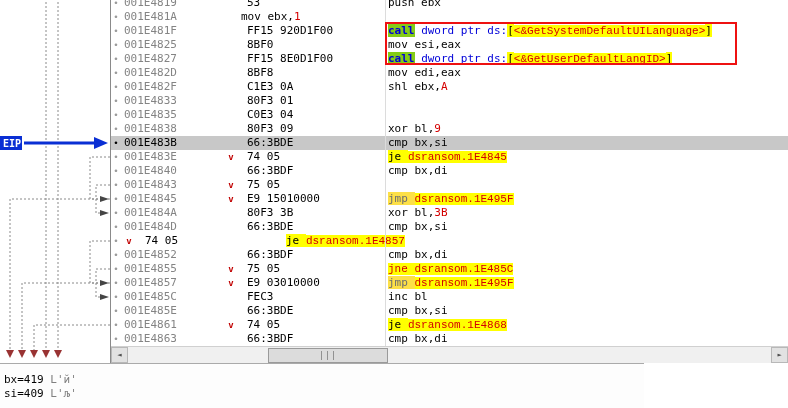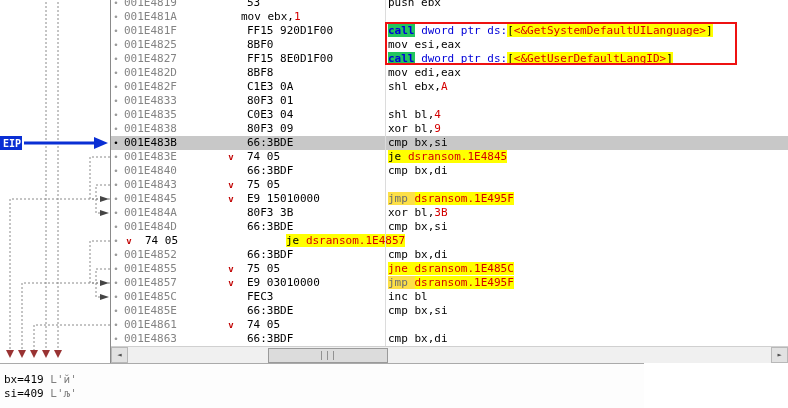--- a/index.html
+++ b/index.html
@@ -25,24 +25,24 @@
   .selected .dot { color:#000; }
   .addr { width:102px; padding-left:3px; color:#848484; }
   .selected .addr { color:#000; }
   .jmpcol { width:16px; text-align:center; color:#c00000; font-size:9px; font-weight:bold; }
   .bytes { width:147px; padding-left:8px; color:#000; }
   .instr { flex:1 1 auto; padding-left:2px; color:#000; }
 
   .tk-k    { color:#000000; }
   .tk-gray { color:#808080; }
   .tk-imm  { color:#d40000; }
-  .tk-call { color:#0000d8; background:#22c55e; font-weight:bold; }
+  .tk-call { color:#0000d8; background:#84cc16; font-weight:bold; }
   .tk-blue { color:#0000d8; }
   .tk-ybk  { color:#000000; background:#ffff00; }
-  .tk-yred { color:#d40000; background:#ffff00; }
+  .tk-yred { color:#d40000; background:#ffff00;font-family:Liberation Mono, monospace; }
   .tk-ygray{ color:#6e6e6e; background:#fde047; }
 
   
   .annotation { position:absolute; border:2px solid #ee1111; background:transparent; pointer-events:none; }
   #box-calls { left:385px; top:22px; width:352px; height:43px; }
   #box-registers { left:1px; top:370px; width:87px; height:35px; }
 
   
   #hscroll { position:absolute; left:111px; top:346px; width:677px; height:17px;
              background:#f0f0f0; border-top:1px solid #d0d0d0; display:flex; align-items:stretch; }
@@ -105,36 +105,36 @@
 <div id="rows-clip">
   <div id="rows">
       <div class="row"><span class="cell dot">•</span><span class="cell addr">001E4819</span><span class="cell jmpcol"></span><span class="cell bytes">53</span><span class="cell instr"><span class="tk-k">push ebx</span></span></div>
       <div class="row"><span class="cell dot">•</span><span class="cell addr">001E481A</span><span class="cell jmpcol"></span><span class="cell instr"><span class="tk-k">mov ebx,</span><span class="tk-imm">1</span></span></div>
       <div class="row"><span class="cell dot">•</span><span class="cell addr">001E481F</span><span class="cell jmpcol"></span><span class="cell bytes">FF15 920D1F00</span><span class="cell instr"><span class="tk-call">call</span><span class="tk-k"> </span><span class="tk-blue">dword ptr </span><span class="tk-blue">ds:</span><span class="tk-ybk">[</span><span class="tk-yred">&lt;&amp;GetSystemDefaultUILanguage&gt;</span><span class="tk-ybk">]</span></span></div>
       <div class="row"><span class="cell dot">•</span><span class="cell addr">001E4825</span><span class="cell jmpcol"></span><span class="cell bytes">8BF0</span><span class="cell instr"><span class="tk-k">mov esi,eax</span></span></div>
       <div class="row"><span class="cell dot">•</span><span class="cell addr">001E4827</span><span class="cell jmpcol"></span><span class="cell bytes">FF15 8E0D1F00</span><span class="cell instr"><span class="tk-call">call</span><span class="tk-k"> </span><span class="tk-blue">dword ptr </span><span class="tk-blue">ds:</span><span class="tk-ybk">[</span><span class="tk-yred">&lt;&amp;GetUserDefaultLangID&gt;</span><span class="tk-ybk">]</span></span></div>
       <div class="row"><span class="cell dot">•</span><span class="cell addr">001E482D</span><span class="cell jmpcol"></span><span class="cell bytes">8BF8</span><span class="cell instr"><span class="tk-k">mov edi,eax</span></span></div>
       <div class="row"><span class="cell dot">•</span><span class="cell addr">001E482F</span><span class="cell jmpcol"></span><span class="cell bytes">C1E3 0A</span><span class="cell instr"><span class="tk-k">shl ebx,</span><span class="tk-imm">A</span></span></div>
       <div class="row"><span class="cell dot">•</span><span class="cell addr">001E4833</span><span class="cell jmpcol"></span><span class="cell bytes">80F3 01</span></div>
-      <div class="row"><span class="cell dot">•</span><span class="cell addr">001E4835</span><span class="cell jmpcol"></span><span class="cell bytes">C0E3 04</span><span class="cell instr"><span class="tk-k">shl bl,</span><span class="tk-imm">4</span></span></div>
+      <div class="row"><span class="cell dot">•</span><span class="cell addr">001E4835</span><span class="cell jmpcol"></span><span class="cell bytes">C0E3 04</span></div>
       <div class="row"><span class="cell dot">•</span><span class="cell addr">001E4838</span><span class="cell jmpcol"></span><span class="cell bytes">80F3 09</span><span class="cell instr"><span class="tk-k">xor bl,</span><span class="tk-imm">9</span></span></div>
       <div class="row selected"><span class="cell dot">•</span><span class="cell addr">001E483B</span><span class="cell jmpcol"></span><span class="cell bytes">66:3BDE</span><span class="cell instr"><span class="tk-k">cmp bx,si</span></span></div>
       <div class="row"><span class="cell dot">•</span><span class="cell addr">001E483E</span><span class="cell jmpcol">v</span><span class="cell bytes">74 05</span><span class="cell instr"><span class="tk-ybk">je </span><span class="tk-yred">dsransom.1E4845</span></span></div>
       <div class="row"><span class="cell dot">•</span><span class="cell addr">001E4840</span><span class="cell jmpcol"></span><span class="cell bytes">66:3BDF</span><span class="cell instr"><span class="tk-k">cmp bx,di</span></span></div>
       <div class="row"><span class="cell dot">•</span><span class="cell addr">001E4843</span><span class="cell jmpcol">v</span><span class="cell bytes">75 05</span></div>
       <div class="row"><span class="cell dot">•</span><span class="cell addr">001E4845</span><span class="cell jmpcol">v</span><span class="cell bytes">E9 15010000</span><span class="cell instr"><span class="tk-ygray">jmp </span><span class="tk-yred">dsransom.1E495F</span></span></div>
       <div class="row"><span class="cell dot">•</span><span class="cell addr">001E484A</span><span class="cell jmpcol"></span><span class="cell bytes">80F3 3B</span><span class="cell instr"><span class="tk-k">xor bl,</span><span class="tk-imm">3B</span></span></div>
       <div class="row"><span class="cell dot">•</span><span class="cell addr">001E484D</span><span class="cell jmpcol"></span><span class="cell bytes">66:3BDE</span><span class="cell instr"><span class="tk-k">cmp bx,si</span></span></div>
       <div class="row"><span class="cell dot">•</span><span class="cell jmpcol">v</span><span class="cell bytes">74 05</span><span class="cell instr"><span class="tk-ybk">je </span><span class="tk-yred">dsransom.1E4857</span></span></div>
       <div class="row"><span class="cell dot">•</span><span class="cell addr">001E4852</span><span class="cell jmpcol"></span><span class="cell bytes">66:3BDF</span><span class="cell instr"><span class="tk-k">cmp bx,di</span></span></div>
       <div class="row"><span class="cell dot">•</span><span class="cell addr">001E4855</span><span class="cell jmpcol">v</span><span class="cell bytes">75 05</span><span class="cell instr"><span class="tk-yred">jne </span><span class="tk-yred">dsransom.1E485C</span></span></div>
       <div class="row"><span class="cell dot">•</span><span class="cell addr">001E4857</span><span class="cell jmpcol">v</span><span class="cell bytes">E9 03010000</span><span class="cell instr"><span class="tk-ygray">jmp </span><span class="tk-yred">dsransom.1E495F</span></span></div>
       <div class="row"><span class="cell dot">•</span><span class="cell addr">001E485C</span><span class="cell jmpcol"></span><span class="cell bytes">FEC3</span><span class="cell instr"><span class="tk-k">inc bl</span></span></div>
       <div class="row"><span class="cell dot">•</span><span class="cell addr">001E485E</span><span class="cell jmpcol"></span><span class="cell bytes">66:3BDE</span><span class="cell instr"><span class="tk-k">cmp bx,si</span></span></div>
-      <div class="row"><span class="cell dot">•</span><span class="cell addr">001E4861</span><span class="cell jmpcol">v</span><span class="cell bytes">74 05</span></div>
+      <div class="row"><span class="cell dot">•</span><span class="cell addr">001E4861</span><span class="cell jmpcol">v</span><span class="cell bytes">74 05</span><span class="cell instr"><span class="tk-ybk">je </span><span class="tk-yred">dsransom.1E4868</span></span></div>
       <div class="row"><span class="cell dot">•</span><span class="cell addr">001E4863</span><span class="cell jmpcol"></span><span class="cell bytes">66:3BDF</span><span class="cell instr"><span class="tk-k">cmp bx,di</span></span></div>
     </div>
 </div>
 
 <div id="col-sep-disasm"></div>
 
 <div id="box-calls" class="annotation"></div>
 <div id="box-registers" class="annotation"></div>
 
 <div id="hscroll">

